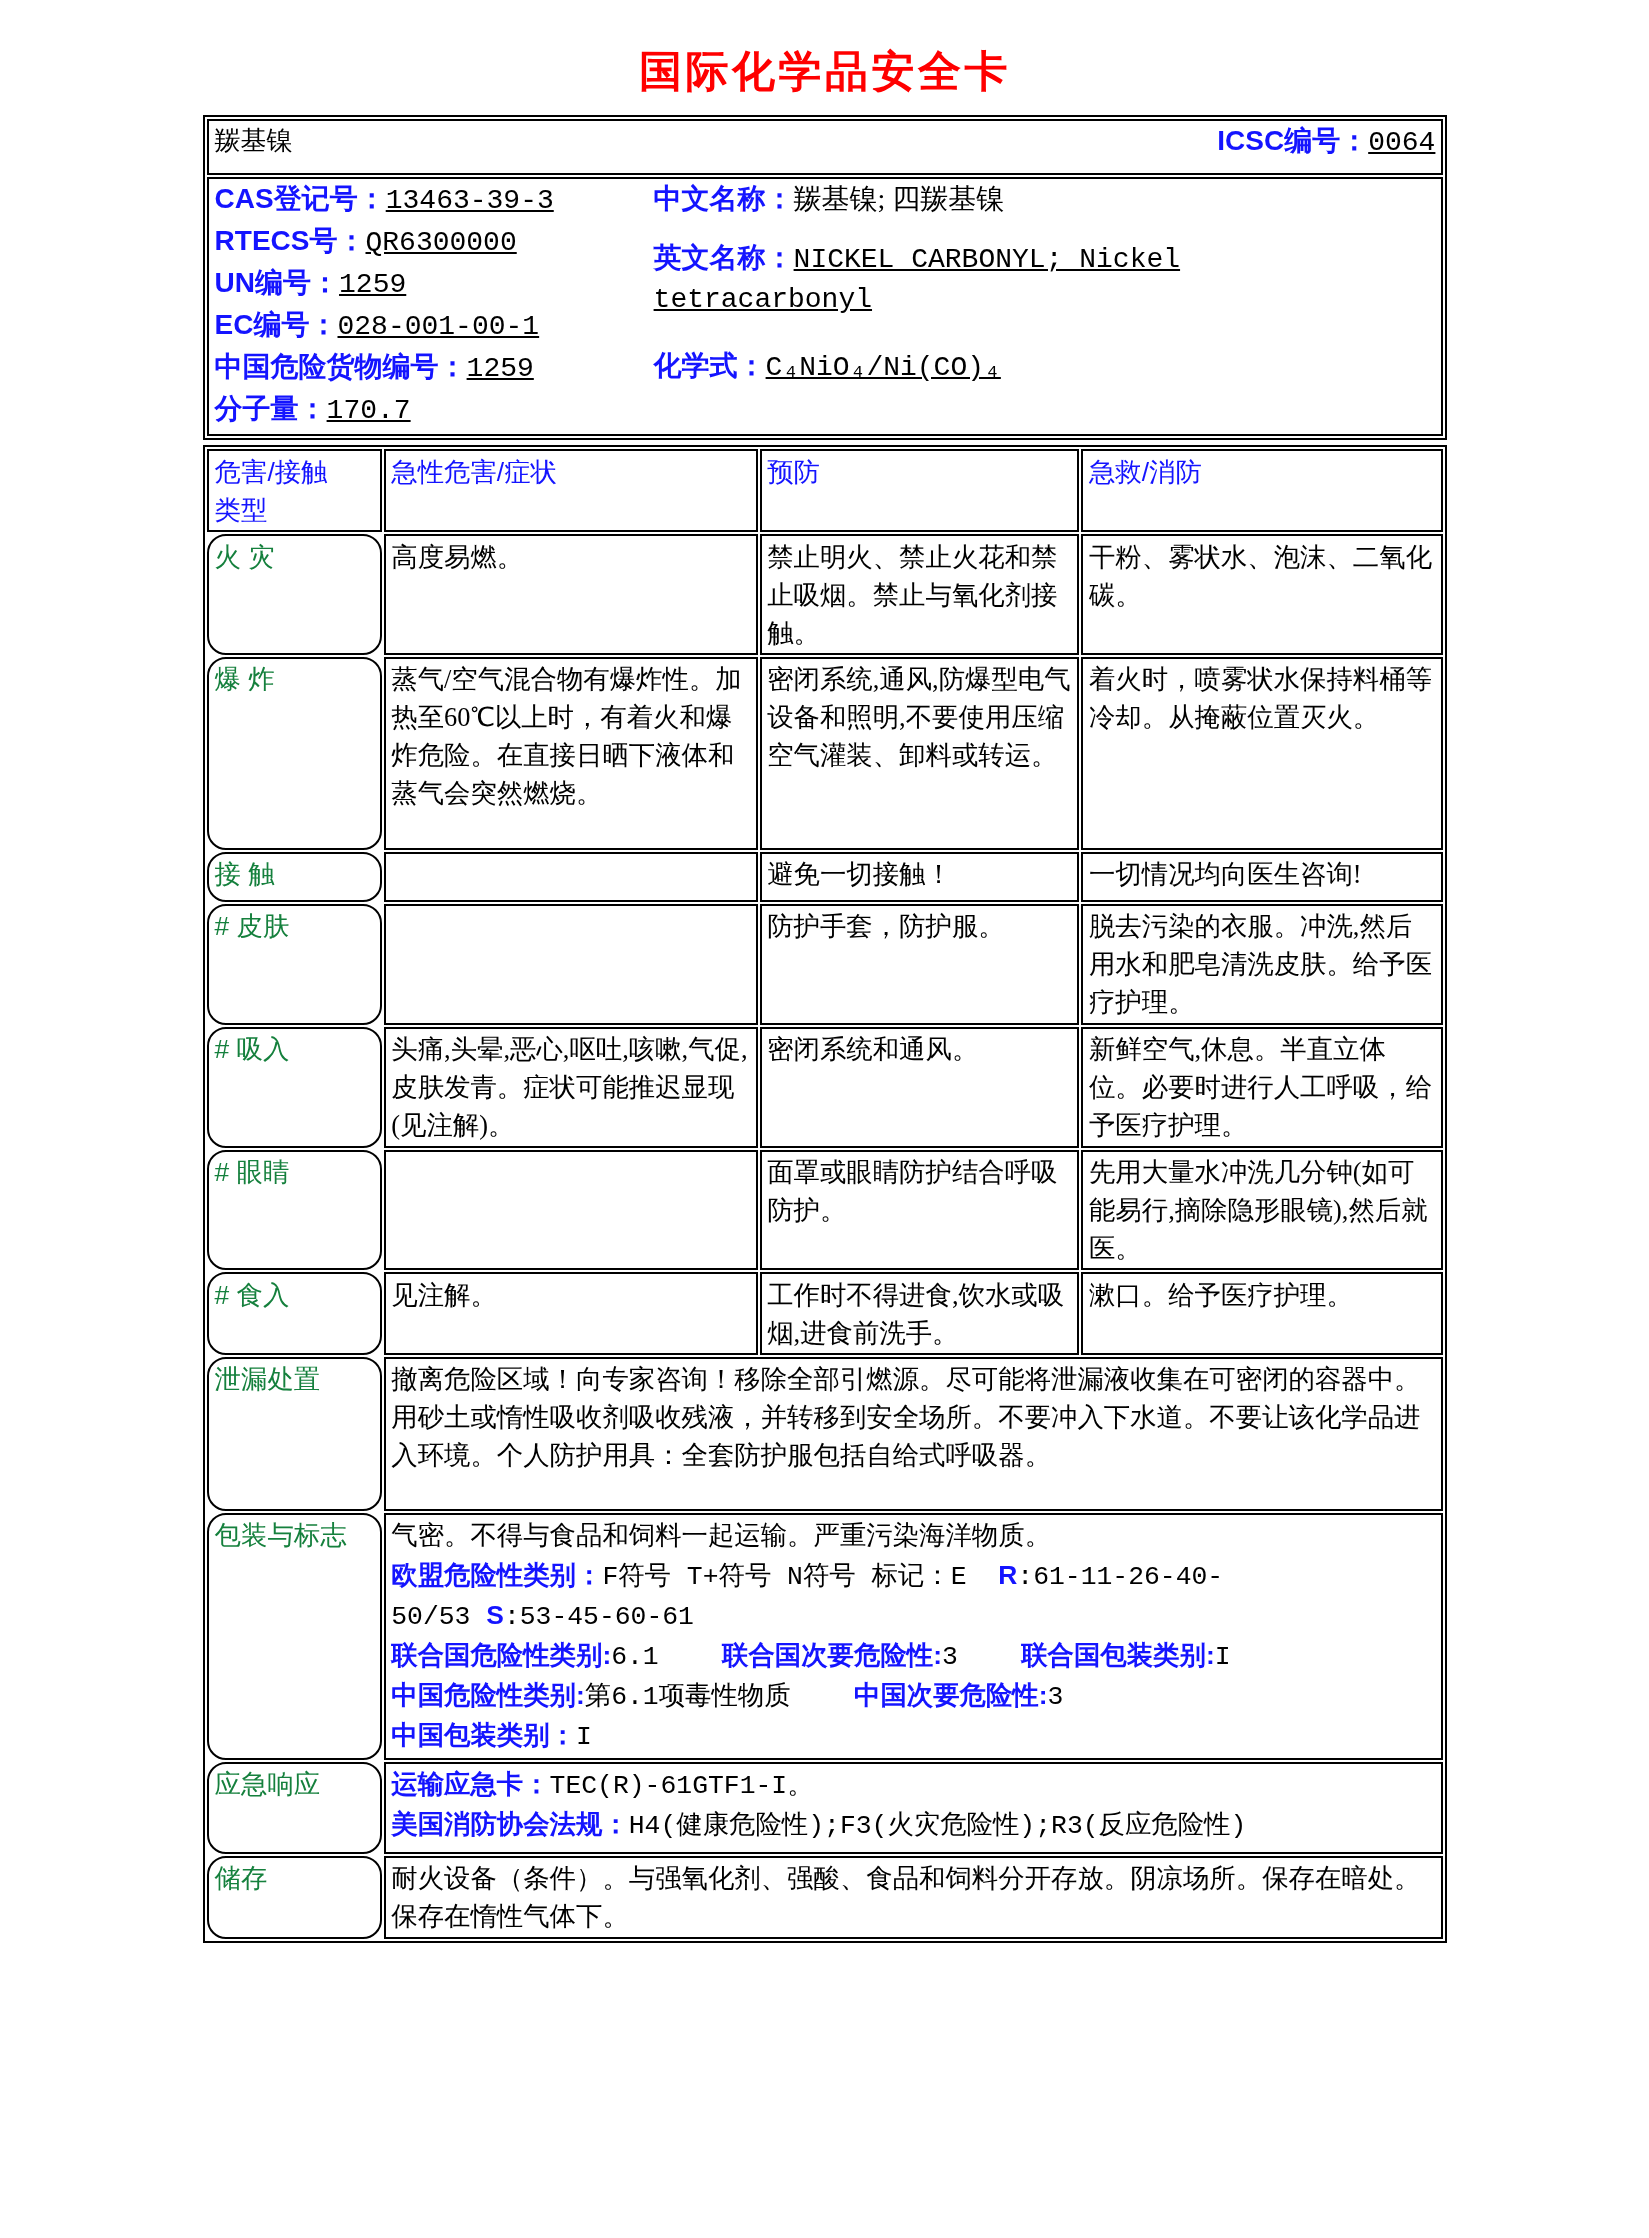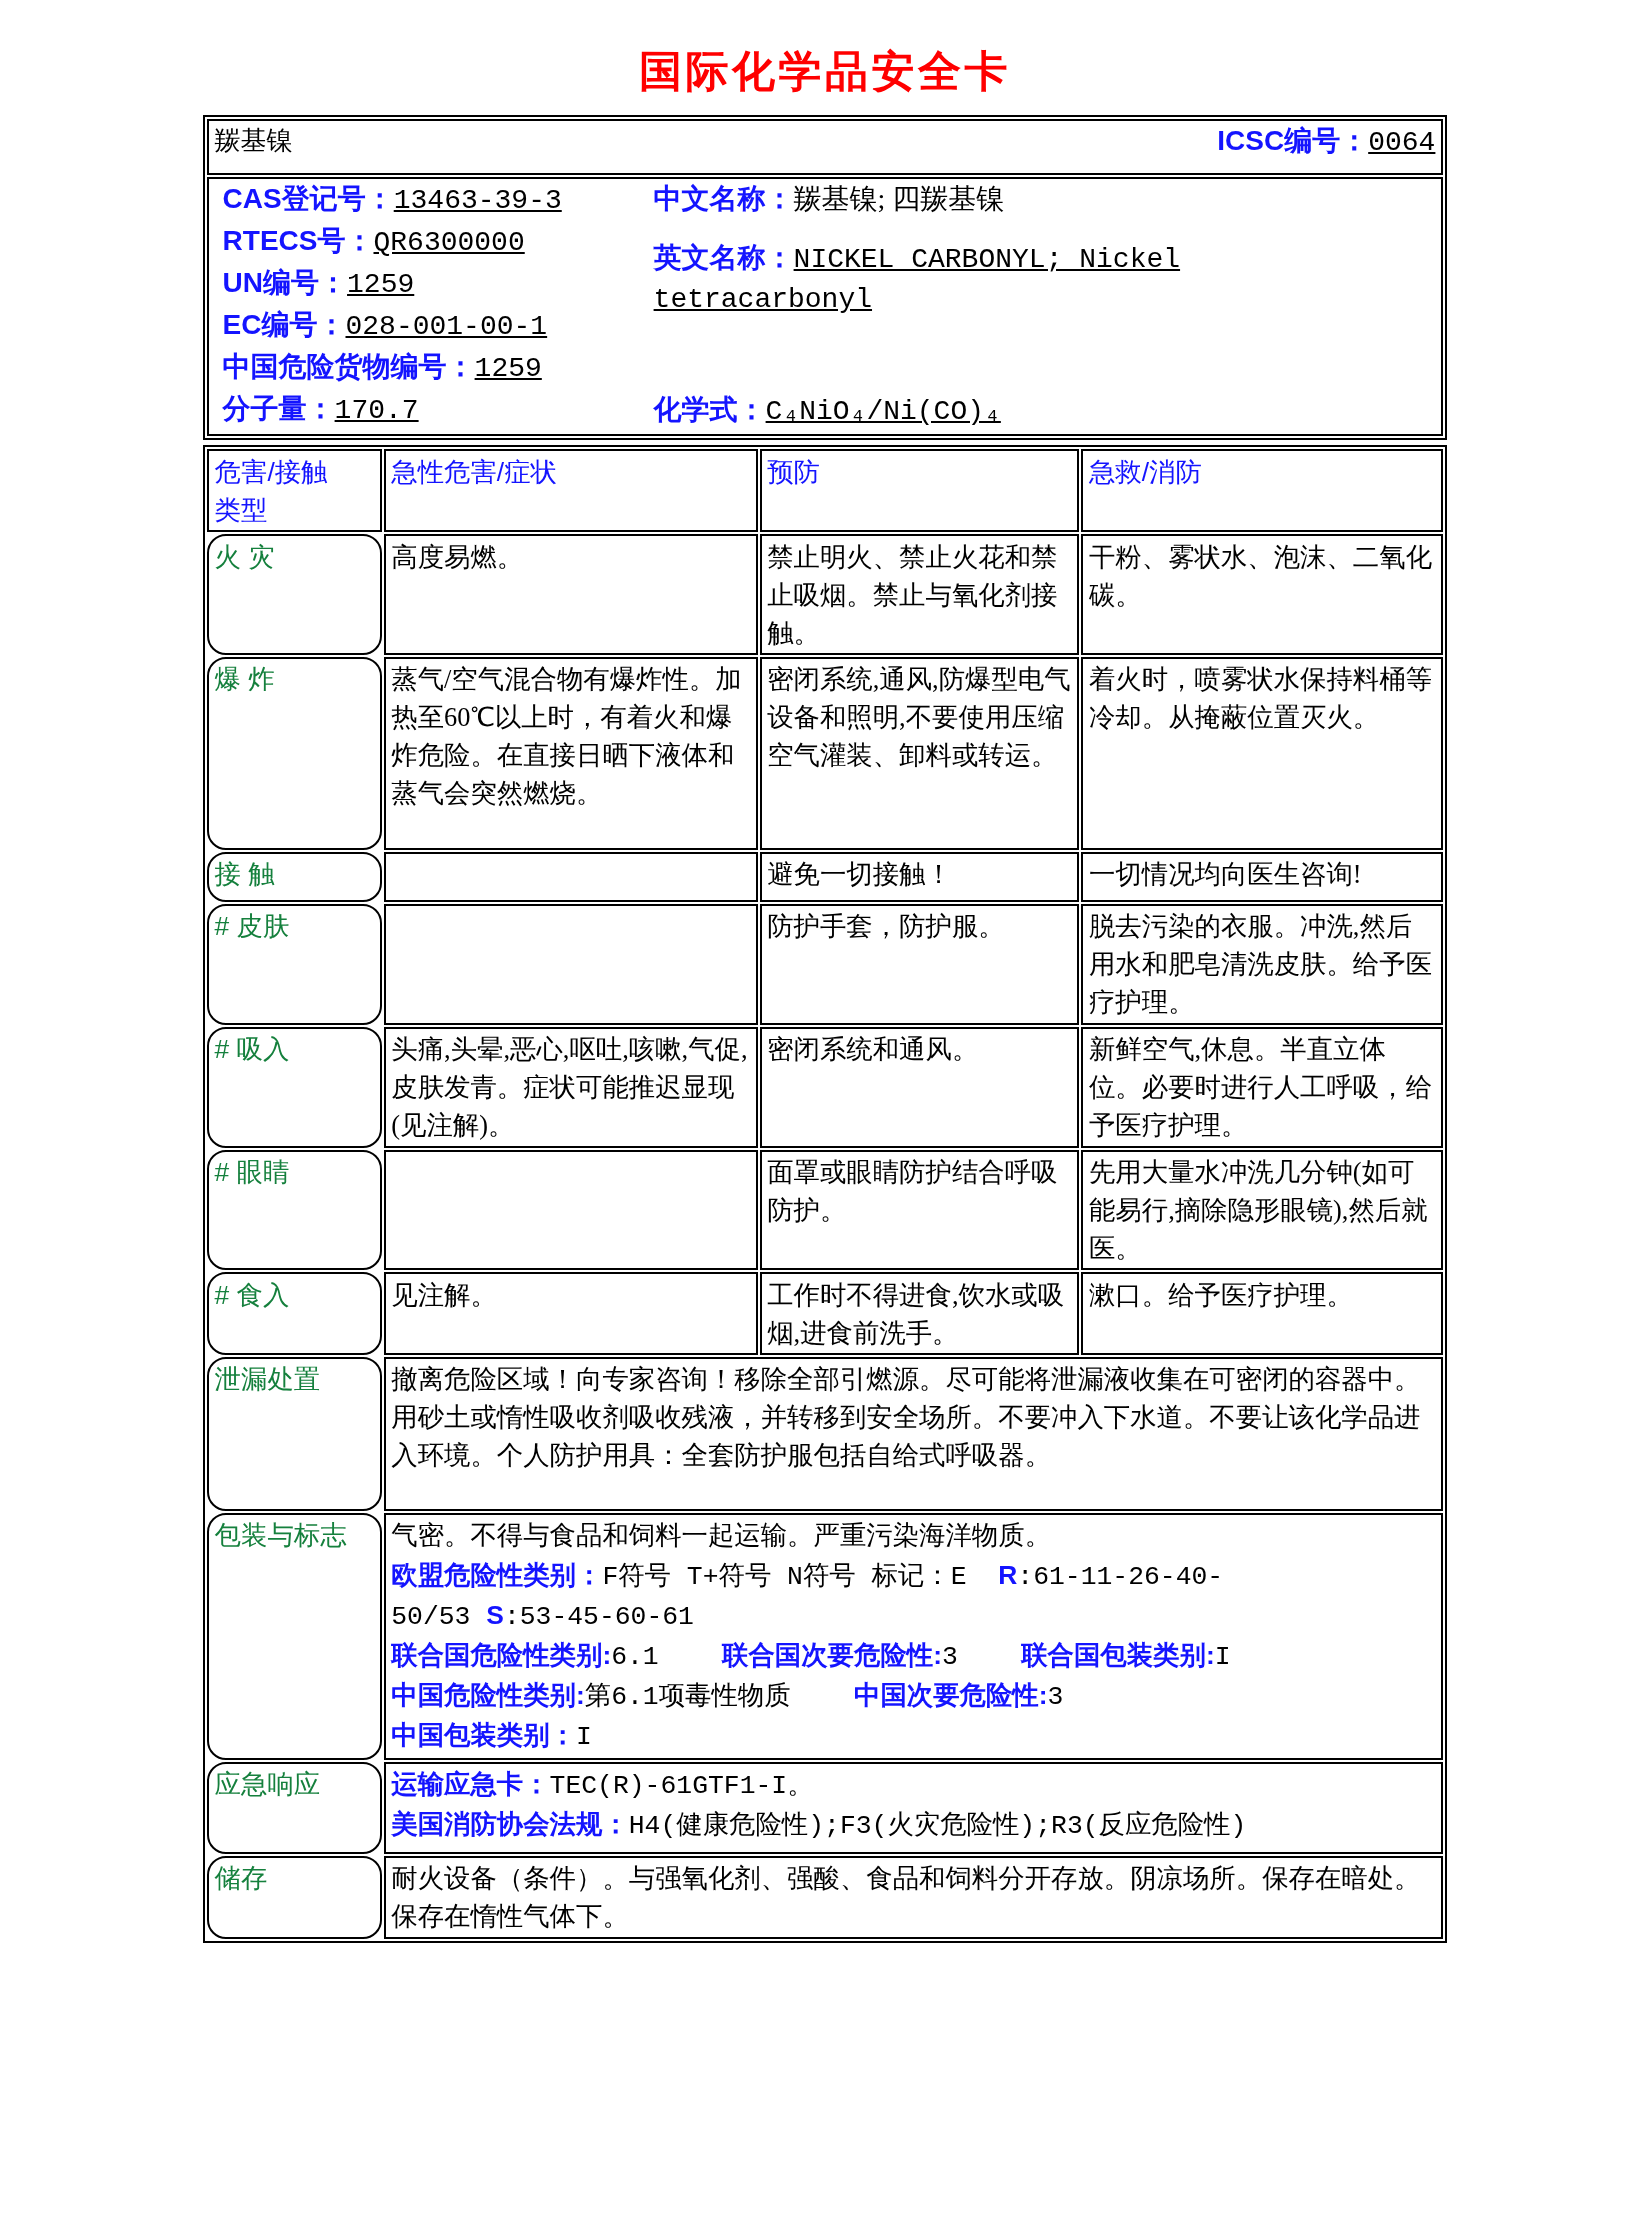--- a/index.html
+++ b/index.html
@@ -49,26 +49,26 @@
   .rich-line { white-space: pre-wrap; min-height: 38px; }
 
   .headerbar-cell { height: 56px; }
   .headerbar { display: flex; justify-content: space-between; align-items: flex-start; }
   .substance-name { font-size: 26px; }
   .icsc { font-size: 28px; }
 
   .id-cell { height: 258px; }
   .id-flex { display: flex; }
   .id-left { width: 439px; flex: none; }
-  .id-left .id-row { height: 42px; white-space: nowrap; margin-left: 8px; }
+  .id-left .id-row { height: 42px; white-space: nowrap; }
   .id-right { flex: 1; max-width: 702px; }
   .id-label { font-size: 28px; }
   .id-value { font-size: 28px; }
   .en-row { margin-top: 21px; }
-  .formula-row { margin-top: 72px; }
+  .formula-row { margin-top: 28px; }
 
   th.hazard-header {
     text-align: center;
     vertical-align: middle;
     font-size: 28.5px;
     line-height: 39px;
     white-space: pre-line;
     color: #1414ff;
     font-family: "Liberation Sans", sans-serif;
     font-weight: bold;

